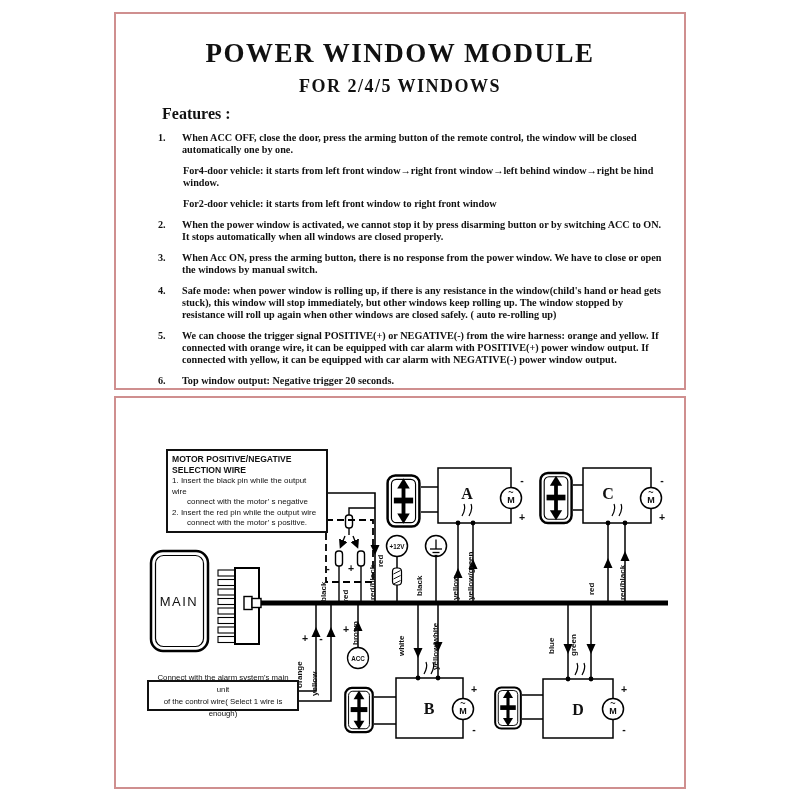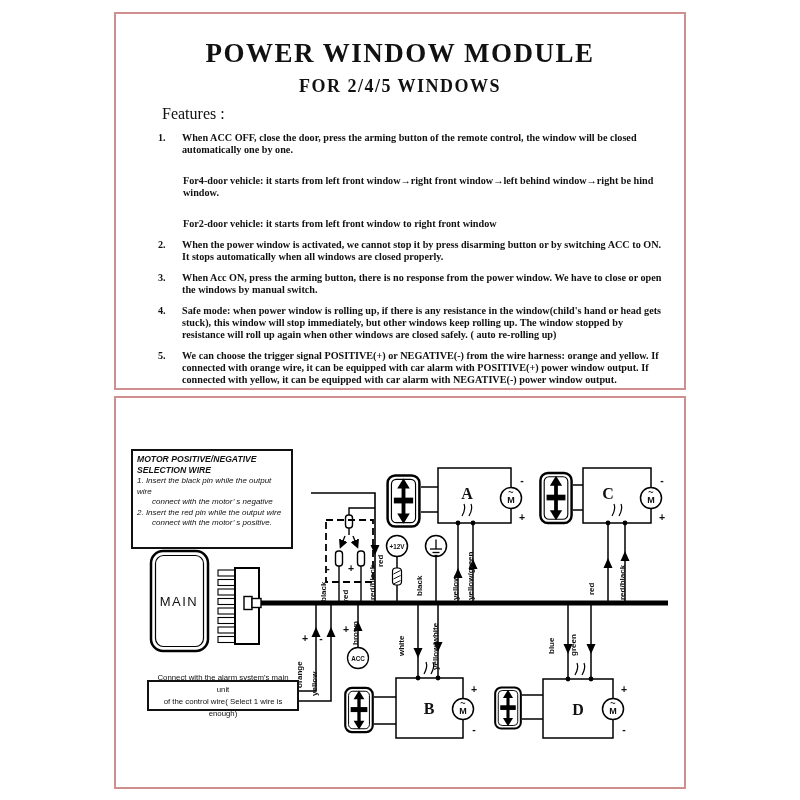--- a/index.html
+++ b/index.html
@@ -4,27 +4,27 @@
 <style>
   html,body{margin:0;padding:0;background:#fff;}
   body{width:800px;height:800px;position:relative;font-family:"Liberation Sans",sans-serif;color:#111;}
   .panel{position:absolute;background:#fff;border:2px solid #cf8f8f;box-sizing:border-box;}
   #top-panel{left:114px;top:12px;width:572px;height:378px;overflow:hidden;}
   #bottom-panel{left:114px;top:396px;width:572px;height:393px;}
 
   
   .tp-title{font-family:"Liberation Serif",serif;font-weight:bold;font-size:27px;text-align:center;margin:24px 0 0;letter-spacing:1.5px;}
   .tp-sub{font-family:"Liberation Serif",serif;font-weight:bold;font-size:18px;text-align:center;margin:7px 0 0;letter-spacing:1.5px;}
-  .feat-head{font-family:"Liberation Serif",serif;font-weight:normal;font-size:16px;margin:8px 0 0 46px;}
+  .feat-head{font-family:"Liberation Serif",serif;font-weight:bold;font-size:16px;margin:8px 0 0 46px;}
   .feat-list{margin:2px 20px 0 40px;font-family:"Liberation Serif",serif;font-weight:bold;font-size:10.2px;line-height:12px;}
   .feat-block{margin-top:9px;}
   .feat{display:flex;}
   .feat .num{flex:none;width:24px;padding-left:2px;}
   .feat .txt{flex:1;}
-  .sub{margin:19px 0 0 27px;}
+  .sub{margin:9px 0 0 27px;}
 
   
   .dg{position:absolute;left:0;top:0;}
   .dnote{position:absolute;border:2px solid #111;background:#fff;box-sizing:border-box;font-size:8px;line-height:10.5px;padding:3px 4px;}
   .dnote .b{font-weight:bold;font-size:8.6px;line-height:11px;}
   .dnote .ind{padding-left:15px;}
   #alarm-note{display:flex;flex-direction:column;justify-content:center;font-size:7.8px;line-height:12px;padding:2px 4px;text-align:center;}
   .ctext{position:absolute;transform:translate(-50%,-50%);white-space:nowrap;}
   .main-lab{font-size:13px;font-weight:normal;letter-spacing:1.5px;}
   .mod-lab{font-family:"Liberation Serif",serif;font-weight:600;font-size:16px;}
@@ -226,21 +226,21 @@
       <circle cx="357" cy="125" r="2.4"></circle>
       <circle cx="492" cy="125" r="2.4"></circle>
       <circle cx="509" cy="125" r="2.4"></circle>
       <circle cx="302" cy="280" r="2.4"></circle>
       <circle cx="322" cy="280" r="2.4"></circle>
       <circle cx="452" cy="281" r="2.4"></circle>
       <circle cx="475" cy="281" r="2.4"></circle>
     </g>
   </svg>
 
-  <div class="dnote" id="selection-note" style="left:15px;top:51px;width:162px;height:100px;font-style:italic;">
+  <div class="dnote" id="selection-note" style="left:50px;top:51px;width:162px;height:84px;">
     <div class="b">MOTOR POSITIVE/NEGATIVE</div>
     <div class="b">SELECTION WIRE</div>
     <div>1. Insert the black pin while the output wire</div>
     <div class="ind">connect with the motor’ s negative</div>
     <div>2. Insert the red pin while the output wire</div>
     <div class="ind">connect with the motor’ s positive.</div>
   </div>
 
   <div class="dnote" id="alarm-note" style="left:31px;top:282px;width:152px;height:31px;">
     <div>Connect with the alarm system's main unit</div>

